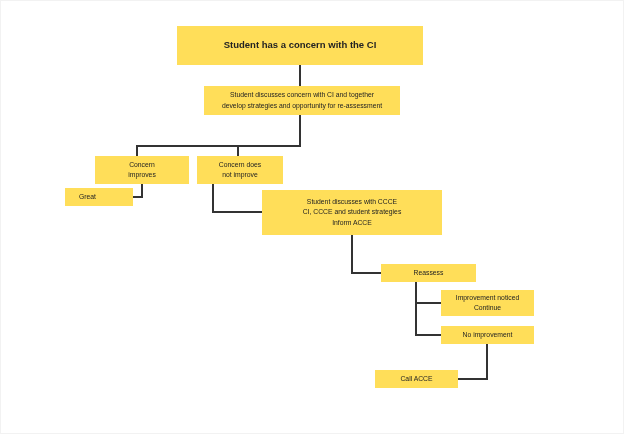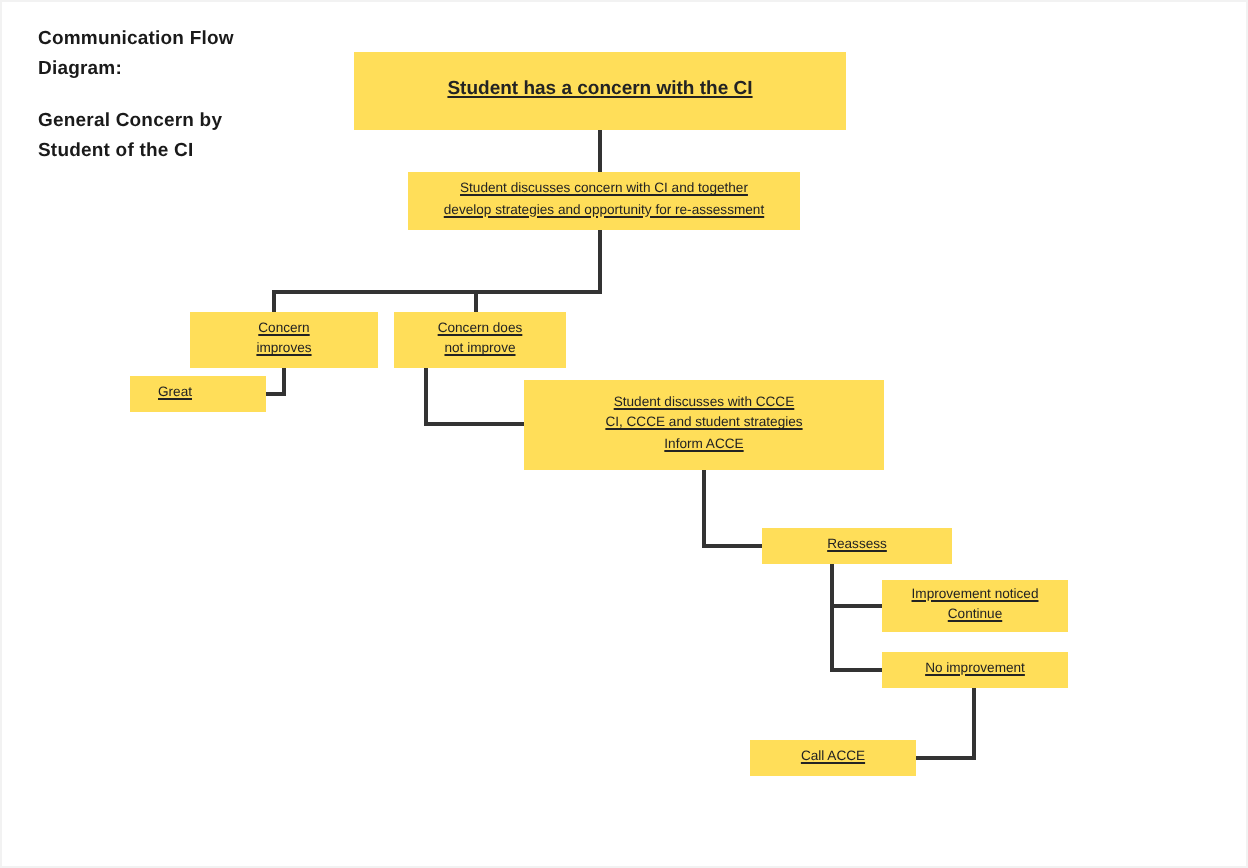--- a/index.html
+++ b/index.html
@@ -46,49 +46,38 @@
     color: #232323;
     display: flex;
     flex-direction: column;
     align-items: center;
     justify-content: center;
     box-sizing: border-box;
     text-align: center;
     line-height: 1.5;
     font-size: 6.8px;
     padding: 2px 4px;
-    text-decoration: underline;
   }
   .node .line { white-space: nowrap; }
   .node.big {
     font-size: 9.5px;
     font-weight: bold;
     line-height: 1.75;
   }
   .node.left-align {
     align-items: flex-start;
     text-align: left;
     padding-left: 14px;
   }
 </style>
 </head>
 <body>
 
 <div id="canvas" style="background: rgb(255, 255, 255); border-color: rgb(242, 242, 242);">
 
-  <div class="title-block">
-    <div class="grp">
-      <div>Communication Flow</div>
-      <div>Diagram:</div>
-    </div>
-    <div>
-      <div>General Concern by</div>
-      <div>Student of the CI</div>
-    </div>
-  </div>
 
   <svg id="wires" viewBox="0 0 624 434">
       <path d="M 299,64 L 299,85" fill="none" stroke="#333333" stroke-width="2" stroke-linecap="butt" stroke-linejoin="miter"></path>
       <path d="M 299,114 L 299,145 L 136,145 L 136,155" fill="none" stroke="#333333" stroke-width="2" stroke-linecap="butt" stroke-linejoin="miter"></path>
       <path d="M 237,145 L 237,155" fill="none" stroke="#333333" stroke-width="2" stroke-linecap="butt" stroke-linejoin="miter"></path>
       <path d="M 141,183 L 141,196 L 132,196" fill="none" stroke="#333333" stroke-width="2" stroke-linecap="butt" stroke-linejoin="miter"></path>
       <path d="M 212,183 L 212,211 L 261,211" fill="none" stroke="#333333" stroke-width="2" stroke-linecap="butt" stroke-linejoin="miter"></path>
       <path d="M 351,234 L 351,272 L 380,272" fill="none" stroke="#333333" stroke-width="2" stroke-linecap="butt" stroke-linejoin="miter"></path>
       <path d="M 415,281 L 415,302 L 440,302" fill="none" stroke="#333333" stroke-width="2" stroke-linecap="butt" stroke-linejoin="miter"></path>
       <path d="M 415,281 L 415,334 L 440,334" fill="none" stroke="#333333" stroke-width="2" stroke-linecap="butt" stroke-linejoin="miter"></path>

